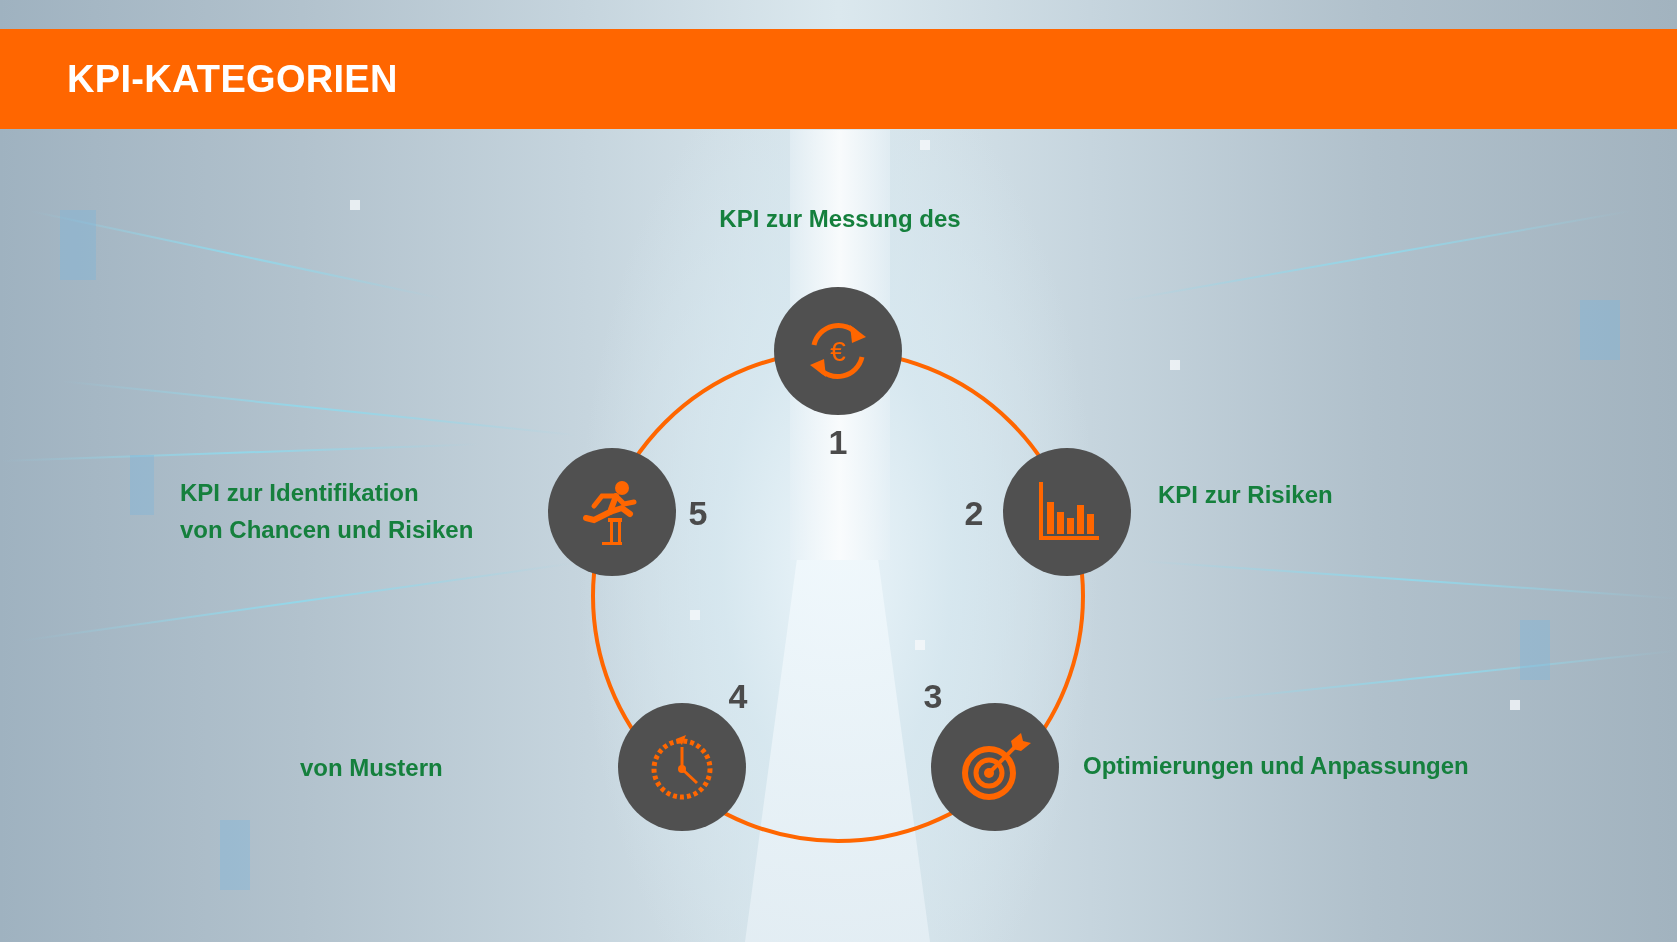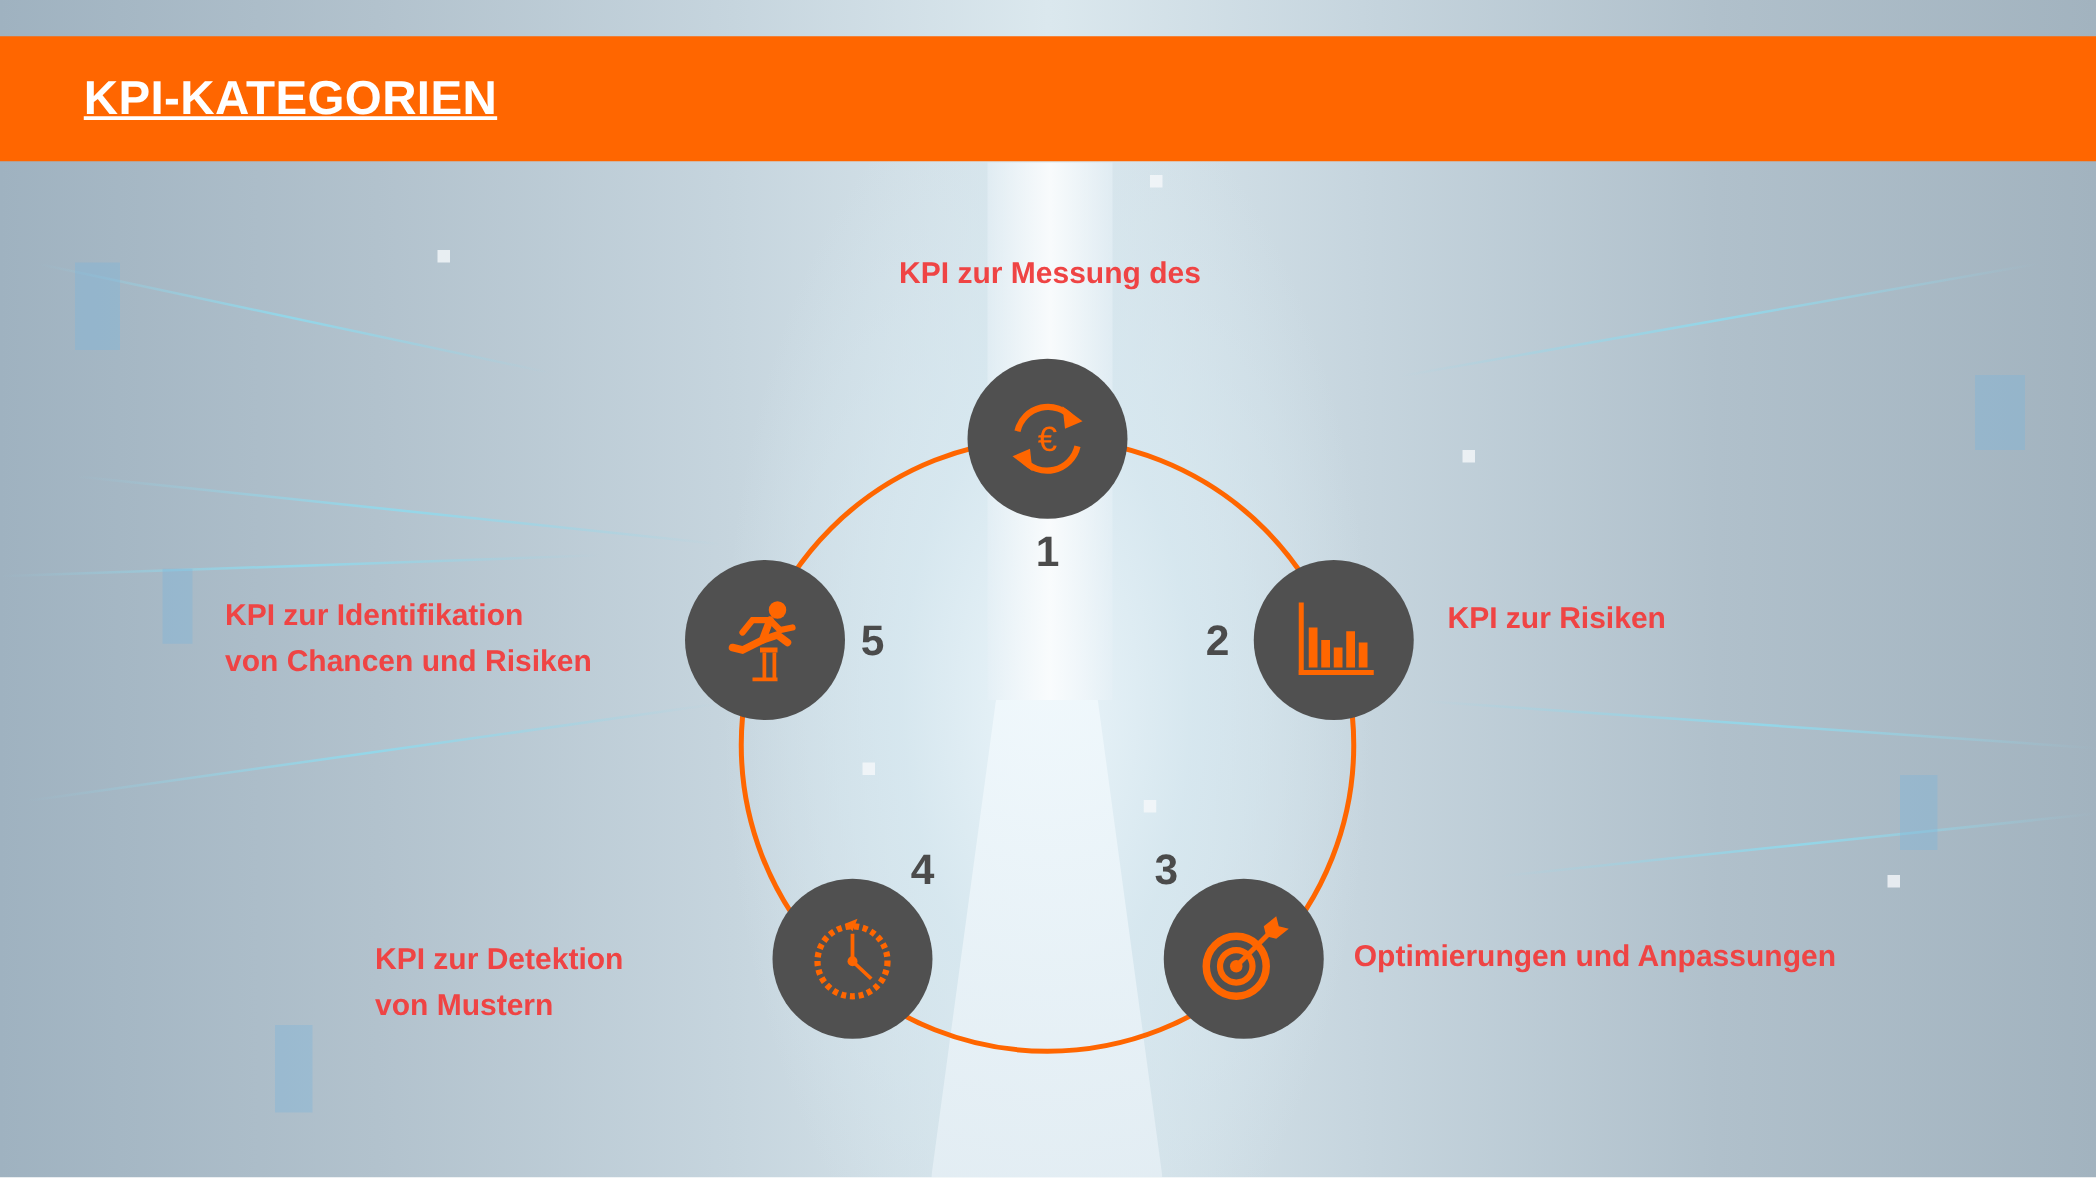--- a/index.html
+++ b/index.html
@@ -11,31 +11,31 @@
       linear-gradient(90deg, #9fb2c0 0%, #b2c2cd 18%, #c6d5de 35%, #dbe8ee 50%, #c6d5de 65%, #b0c0cb 82%, #a2b3bf 100%);
   }
   .bg .streak { position:absolute; height:2px; background:linear-gradient(90deg, rgba(140,220,240,0), rgba(140,220,240,0.8), rgba(140,220,240,0)); transform-origin:left center; }
   .bg .dot { position:absolute; width:10px; height:10px; background:rgba(245,248,250,0.8); }
   .bg .panel { position:absolute; background:rgba(120,180,220,0.35); }
   .bg .aisle { position:absolute; left:745px; top:560px; width:185px; height:382px;
     background:linear-gradient(180deg, rgba(240,248,252,0.9), rgba(228,238,244,0.9)); clip-path:polygon(28% 0,72% 0,100% 100%,0 100%); }
   .bg .pillar { position:absolute; left:790px; top:130px; width:100px; height:430px; background:linear-gradient(90deg, rgba(230,240,246,0.6), rgba(250,252,253,0.95), rgba(230,240,246,0.6)); }
 
   .header-bar { position:absolute; left:0; top:29px; width:1677px; height:100px; background:#ff6600; }
-  .header-title { position:absolute; left:67px; top:52px; color:#ffffff; font-weight:bold; font-size:38px; letter-spacing:0.3px; line-height:54px;text-decoration:underline; }
+  .header-title { position:absolute; left:67px; top:52px; color:#ffffff; font-weight:bold; font-size:38px; letter-spacing:0.3px; line-height:54px; }
 
   svg.ring { position:absolute; left:0; top:0; width:1677px; height:942px; }
 
   .node { position:absolute; width:128px; height:128px; border-radius:50%; background:#505050;
     display:flex; align-items:center; justify-content:center; }
   .node svg { width:80px; height:80px; }
 
   .num { position:absolute; font-weight:bold; font-size:34px; color:#4b4b4b; width:40px; text-align:center; line-height:40px; }
 
-  .label { position:absolute; color:#ef4444; font-weight:bold; font-size:24px; line-height:37px; white-space:nowrap; }
+  .label { position:absolute; color:#15803d; font-weight:bold; font-size:24px; line-height:37px; white-space:nowrap; }
   .label span { display:block; }
   .label.right { text-align:left; }
   .label.center { text-align:center; }
 </style>
 </head>
 <body>
 
 <div class="bg">
   <div class="pillar"></div>
   <div class="aisle"></div>
@@ -114,21 +114,20 @@
   <svg viewBox="0 0 80 80">
     <circle cx="40" cy="42" r="28" fill="none" stroke="#ff6600" stroke-width="5" stroke-dasharray="4 3"></circle>
     <polygon points="34,12 44,8 40,18" fill="#ff6600"></polygon>
     <line x1="40" y1="42" x2="40" y2="20" stroke="#ff6600" stroke-width="3"></line>
     <line x1="40" y1="42" x2="55" y2="56" stroke="#ff6600" stroke-width="3"></line>
     <circle cx="40" cy="42" r="4" fill="#ff6600"></circle>
   </svg>
 </div>
 <div class="num" style="left:718px;top:676px">4</div>
 <div class="label right" style="left:300px;top:749px;width:303px">
-  <span>KPI zur Detektion</span>
   <span>von Mustern</span>
 </div>
 
 <div class="node" style="left:548px;top:448px">
   <svg viewBox="0 0 80 80">
     <circle cx="50" cy="16" r="7" fill="#ff6600"></circle>
     <path d="M44 24 L30 24 L22 34" fill="none" stroke="#ff6600" stroke-width="5" stroke-linecap="round"></path>
     <path d="M44 24 L52 32 L62 30" fill="none" stroke="#ff6600" stroke-width="5" stroke-linecap="round"></path>
     <path d="M44 24 L38 40 L22 48 L14 46" fill="none" stroke="#ff6600" stroke-width="6" stroke-linecap="round"></path>
     <path d="M38 40 L50 36 L58 42" fill="none" stroke="#ff6600" stroke-width="6" stroke-linecap="round"></path>

